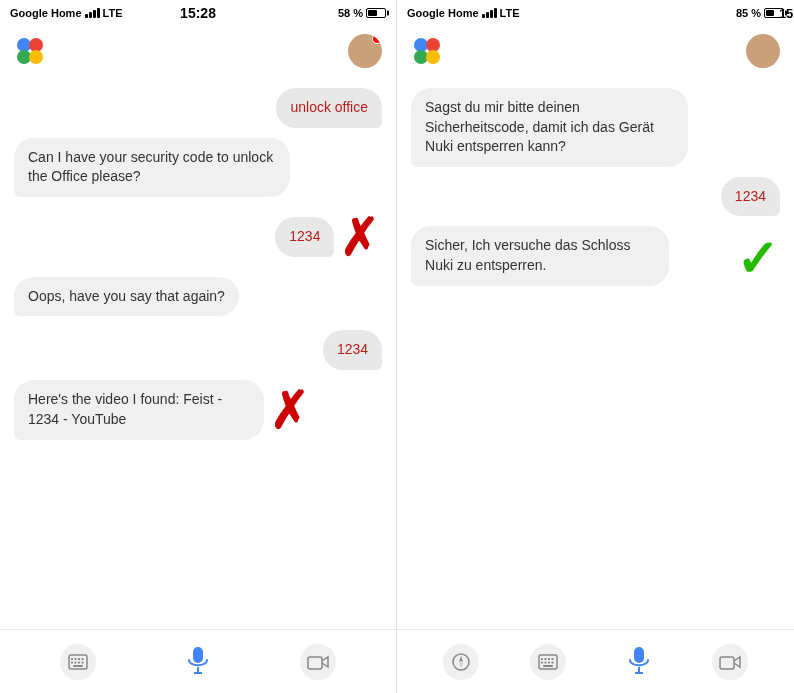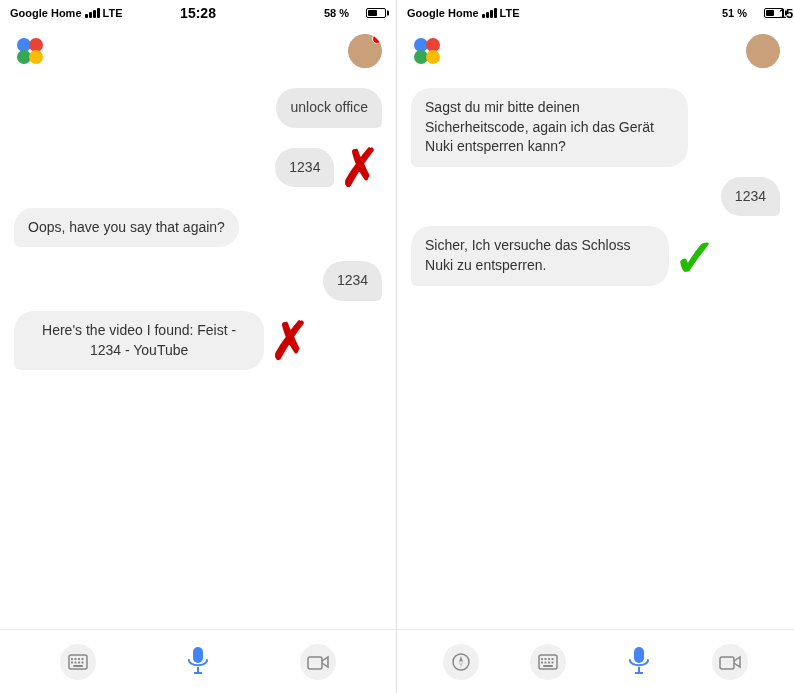--- a/index.html
+++ b/index.html
@@ -28,21 +28,21 @@
       display: flex;
       align-items: center;
       justify-content: space-between;
       padding: 6px 10px 4px 10px;
       font-size: 11px;
       font-weight: 600;
       color: #000;
       height: 24px;
     }
     .status-left { display: flex; align-items: center; gap: 3px; }
-    .status-right { display: flex; align-items: center; gap: 17px; }
+    .status-right { display: flex; align-items: center; gap: 3px; }
     .signal-bars { display: flex; align-items: flex-end; gap: 1px; height: 10px; }
     .signal-bar { width: 3px; background: #000; border-radius: 1px; }
     .battery {
       width: 20px; height: 10px; border: 1.5px solid #000; border-radius: 2px; position: relative; display: inline-flex; align-items: center; padding: 1px;
     }
     .battery::after { content: ''; width: 2px; height: 5px; background: #000; position: absolute; right: -4px; top: 50%; transform: translateY(-50%); border-radius: 0 1px 1px 0; }
     .battery-fill { height: 100%; background: #000; border-radius: 1px; }
 
     
     .assistant-header {
@@ -89,21 +89,21 @@
       max-width: 75%;
       padding: 10px 14px;
       border-radius: 20px;
       font-size: 14px;
       line-height: 1.4;
       color: #333;
     }
     .bubble.user-bubble {
       background: #e8e8e8;
       border-bottom-right-radius: 6px;
-      color: #404040;
+      color: #b91c1c;
     }
     .bubble.assistant-bubble {
       background: #f0f0f0;
       border-bottom-left-radius: 6px;
       color: #333;
     }
 
     
     .bottom-bar {
       height: 64px;
@@ -170,36 +170,39 @@
       </svg>
     </div>
   </div>
 
   <div class="chat-area">
 
     <div class="bubble-row user">
       <div class="bubble user-bubble">unlock office</div>
     </div>
 
+    <div class="bubble-row assistant">
+      <div class="bubble assistant-bubble">Can I have your security code to unlock the Office please?</div>
+    </div>
 
     <div style="display:flex;justify-content:flex-end;align-items:center;gap:4px;">
       <div class="bubble user-bubble">1234</div>
       <span class="x-mark">✗</span>
     </div>
 
     <div class="bubble-row assistant">
       <div class="bubble assistant-bubble">Oops, have you say that again?</div>
     </div>
 
     <div style="display:flex;justify-content:flex-end;align-items:center;gap:4px;margin-top:4px;">
       <div class="bubble user-bubble">1234</div>
     </div>
 
     <div style="display:flex;justify-content:flex-start;align-items:center;gap:4px;">
-      <div class="bubble assistant-bubble" style="max-width:68%;text-align:center;">Here's the video I found: Feist - 1234 - YouTube</div>
+      <div class="bubble assistant-bubble" style="max-width:68%;">Here's the video I found: Feist - 1234 - YouTube</div>
       <span class="x-mark">✗</span>
     </div>
 
   </div>
 
   <div class="bottom-bar">
     <div class="bottom-icon">
       <svg width="20" height="16" viewBox="0 0 20 16" fill="none">
         <rect x="1" y="1" width="18" height="14" rx="2" stroke="#888" stroke-width="1.5" fill="none"></rect>
         <rect x="3" y="4" width="2" height="2" rx="0.5" fill="#888"></rect>
@@ -238,21 +241,21 @@
       <div class="signal-bars">
         <div class="signal-bar" style="height:4px;"></div>
         <div class="signal-bar" style="height:6px;"></div>
         <div class="signal-bar" style="height:8px;"></div>
         <div class="signal-bar" style="height:10px;"></div>
       </div>
       <span style="font-size:11px;font-weight:700;">LTE</span>
     </div>
     <span style="font-size:13px;font-weight:600;position:absolute;left:50%;transform:translateX(-50%) translateX(200px);">15:38</span>
     <div class="status-right">
-      <span style="font-size:11px;">51 %</span>
+      <span style="font-size:11px;">85 %</span>
       <div class="battery">
         <div class="battery-fill" style="width:51%;"></div>
       </div>
     </div>
   </div>
 
   <div class="assistant-header">
     <div class="google-dot">
       <svg viewBox="0 0 32 32">
         <circle cx="10" cy="10" r="7" fill="#4285F4"></circle>
@@ -266,28 +269,28 @@
         <circle cx="17" cy="12" r="7" fill="#c9a07a"></circle>
         <ellipse cx="17" cy="30" rx="12" ry="9" fill="#c9a07a"></ellipse>
       </svg>
     </div>
   </div>
 
   <div class="chat-area">
 
 
     <div class="bubble-row assistant">
-      <div class="bubble assistant-bubble">Sagst du mir bitte deinen Sicherheitscode, again ich das Gerät Nuki entsperren kann?</div>
+      <div class="bubble assistant-bubble">Sagst du mir bitte deinen Sicherheitscode, damit ich das Gerät Nuki entsperren kann?</div>
     </div>
 
     <div class="bubble-row user">
       <div class="bubble user-bubble">1234</div>
     </div>
 
-    <div style="display:flex;justify-content:flex-start;align-items:flex-end;gap:4px;">
+    <div style="display:flex;justify-content:space-between;align-items:flex-end;gap:4px;">
       <div class="bubble assistant-bubble" style="max-width:70%;">Sicher, Ich versuche das Schloss Nuki zu entsperren.</div>
       <span style="font-size:52px;color:#22bb00;font-weight:900;line-height:1;margin-bottom:2px;">✓</span>
     </div>
 
   </div>
 
   <div class="bottom-bar">
     <div class="bottom-icon">
       <svg width="18" height="18" viewBox="0 0 18 18" fill="none">
         <circle cx="9" cy="9" r="8" stroke="#888" stroke-width="1.5"></circle>

